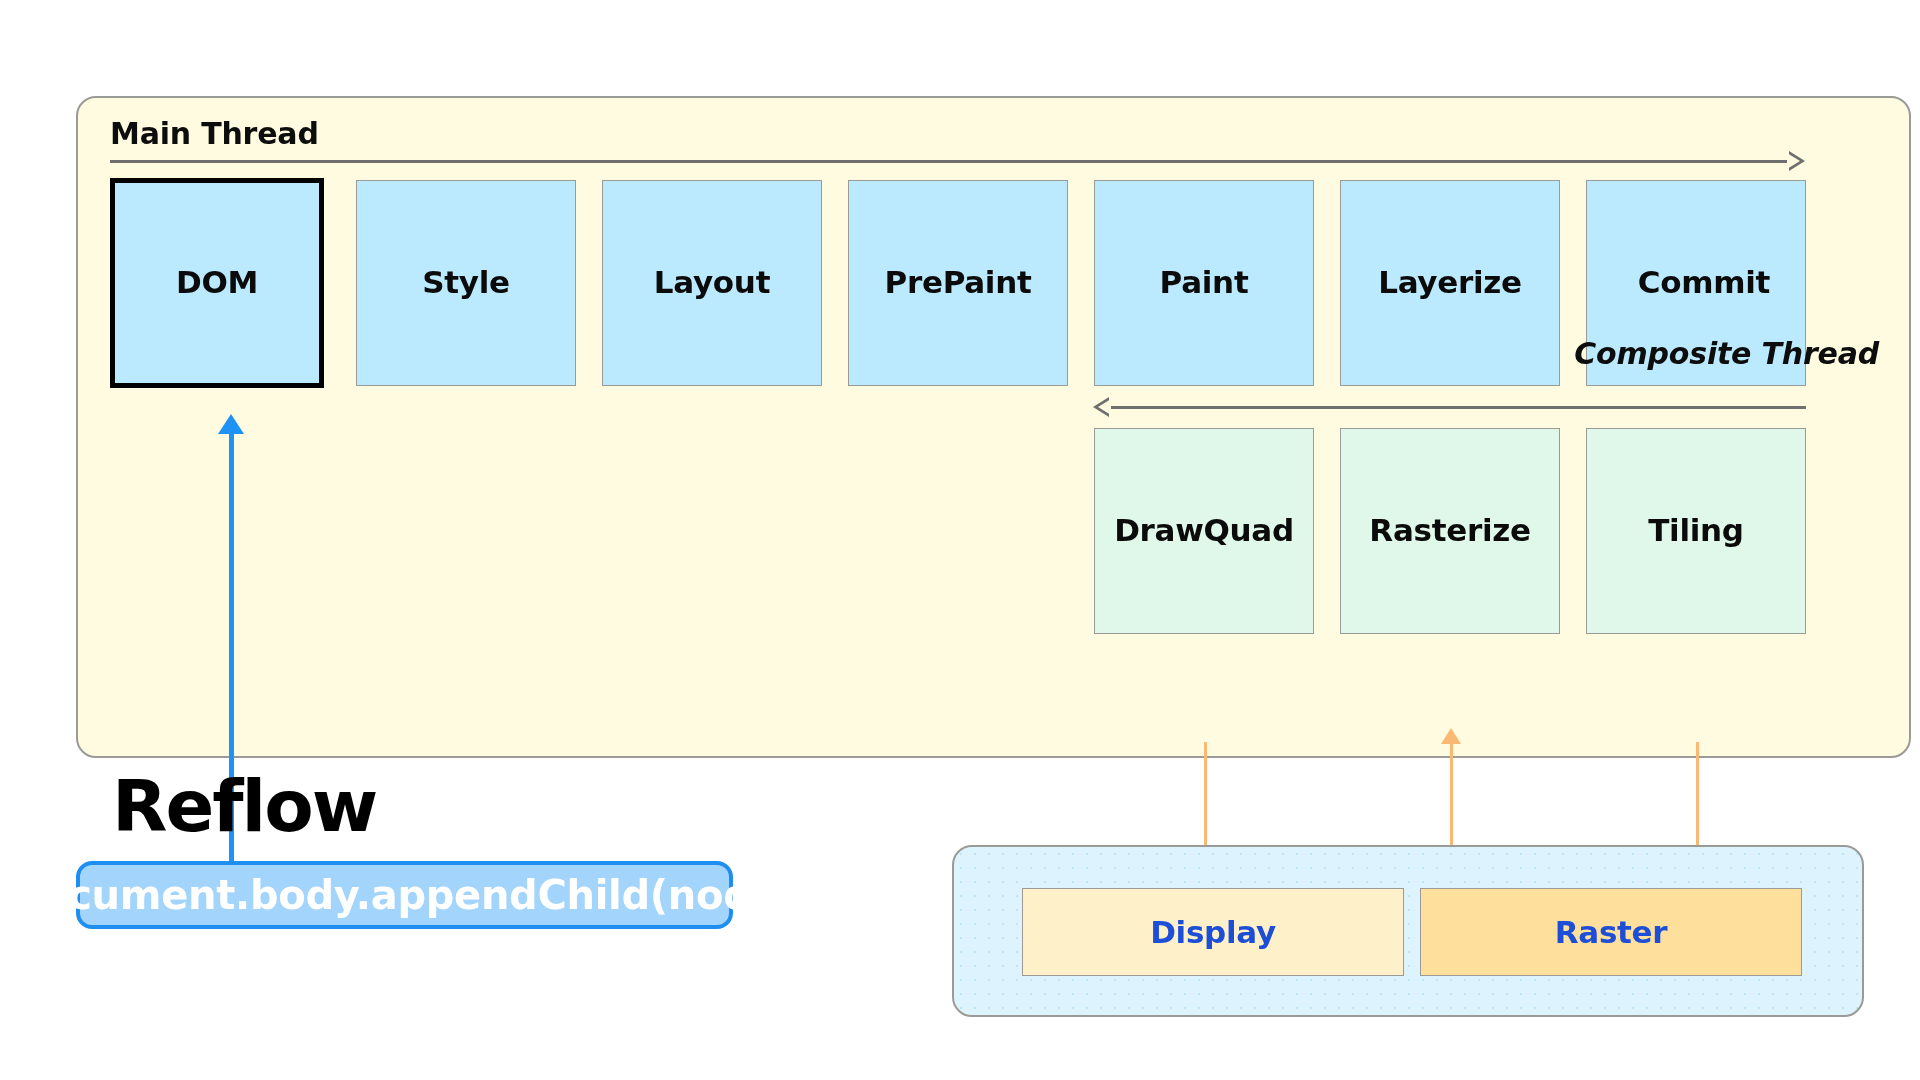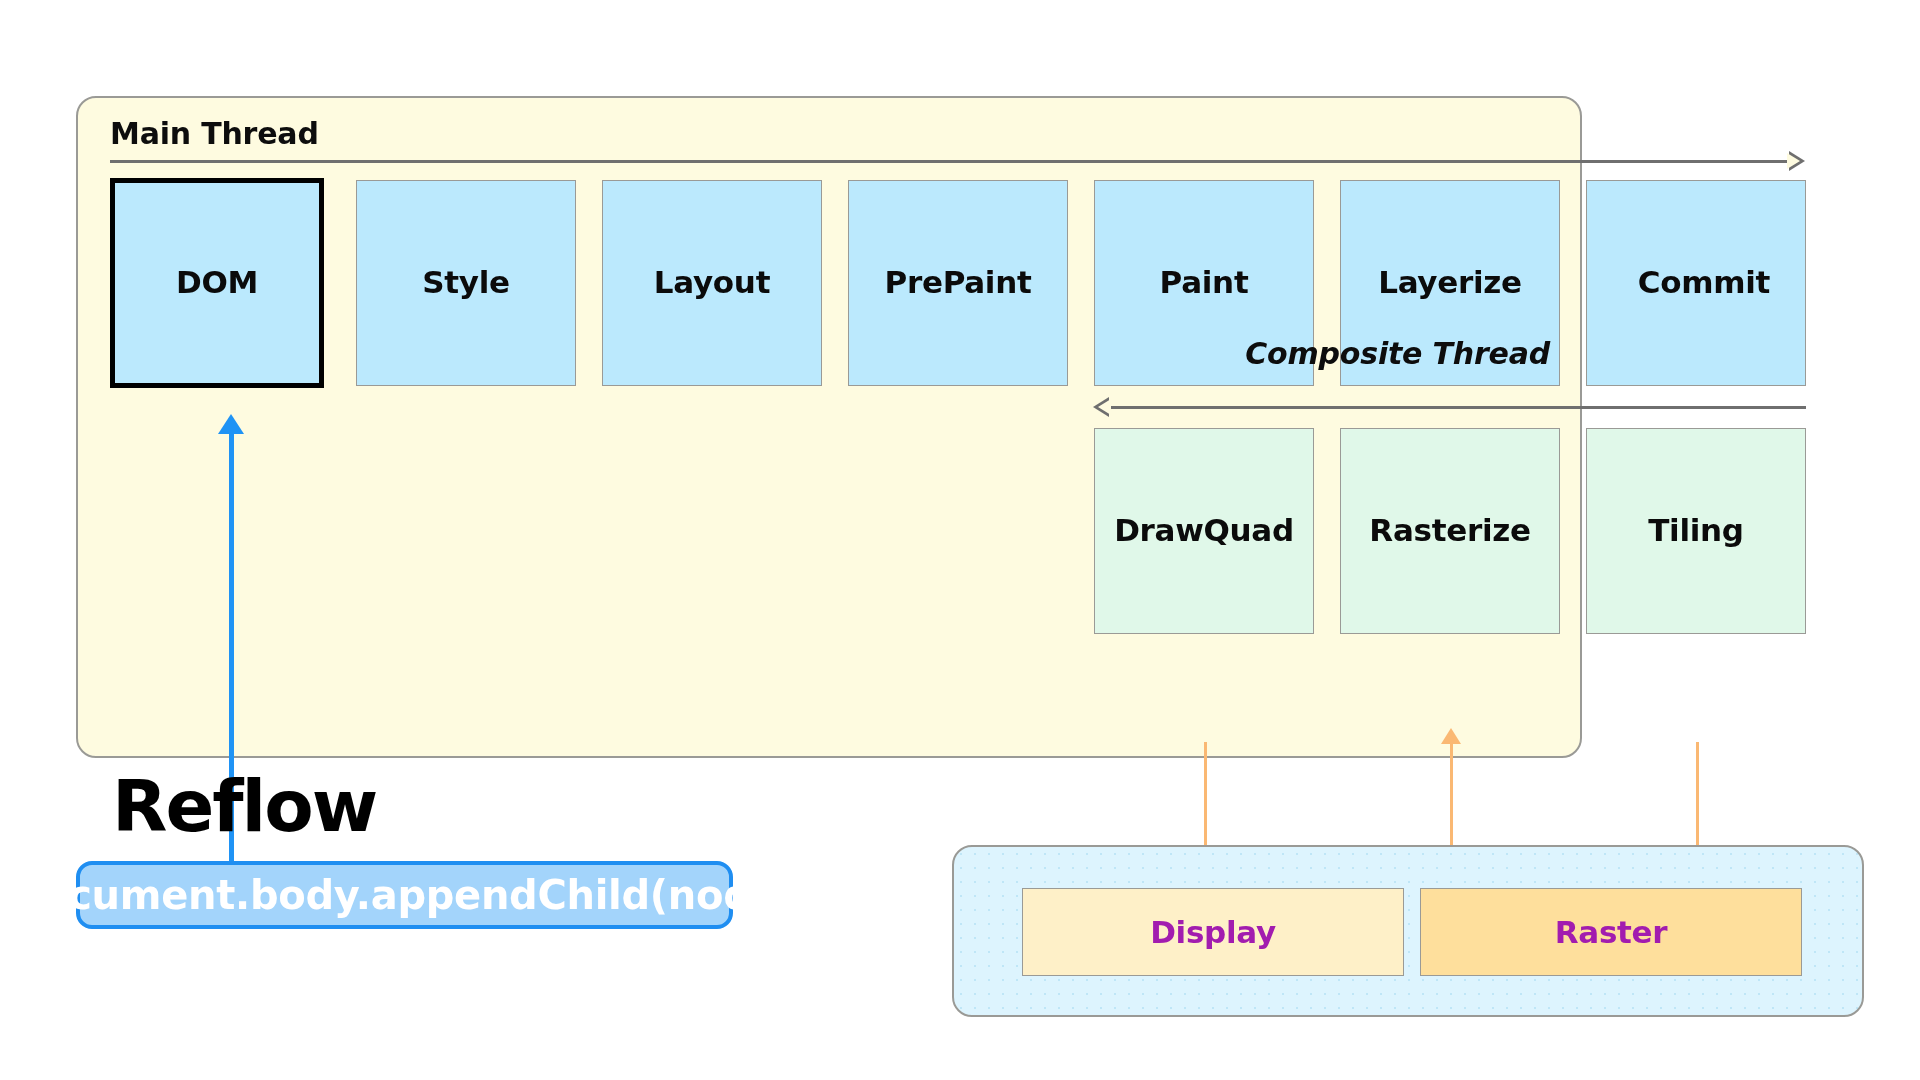--- a/index.html
+++ b/index.html
@@ -8,21 +8,21 @@
     background: #ffffff;
     font-family: "DejaVu Sans", sans-serif;
     overflow: hidden;
   }
   #stage { position: relative; width: 1920px; height: 1080px; }
 
   
   .thread-panel {
     position: absolute;
     left: 76px; top: 96px;
-    width: 1506px; height: 662px;
+    width: 1835px; height: 662px;
     background: #fefbe0;
     border: 2px solid #9a9a96;
     border-radius: 20px;
   }
 
   
   .section-head {
     position: absolute;
     font-weight: 700;
     font-size: 30px;
@@ -107,21 +107,21 @@
     background-image: radial-gradient(#bfe6f7 1px, transparent 1.1px);
     background-size: 14px 14px;
   }
   .gpu-box {
     position: absolute;
     display: flex;
     align-items: center;
     justify-content: center;
     font-weight: 700;
     font-size: 31px;
-    color: #a21caf;
+    color: #1d4ed8;
     border: 1px solid #9a9a96;
     letter-spacing: -0.3px;
   }
 
   
   .oarrow { position: absolute; width: 3px; background: #fab873; }
   .oarrow .head {
     position: absolute; left: -9px;
     width: 0; height: 0;
     border-left: 10px solid transparent;

